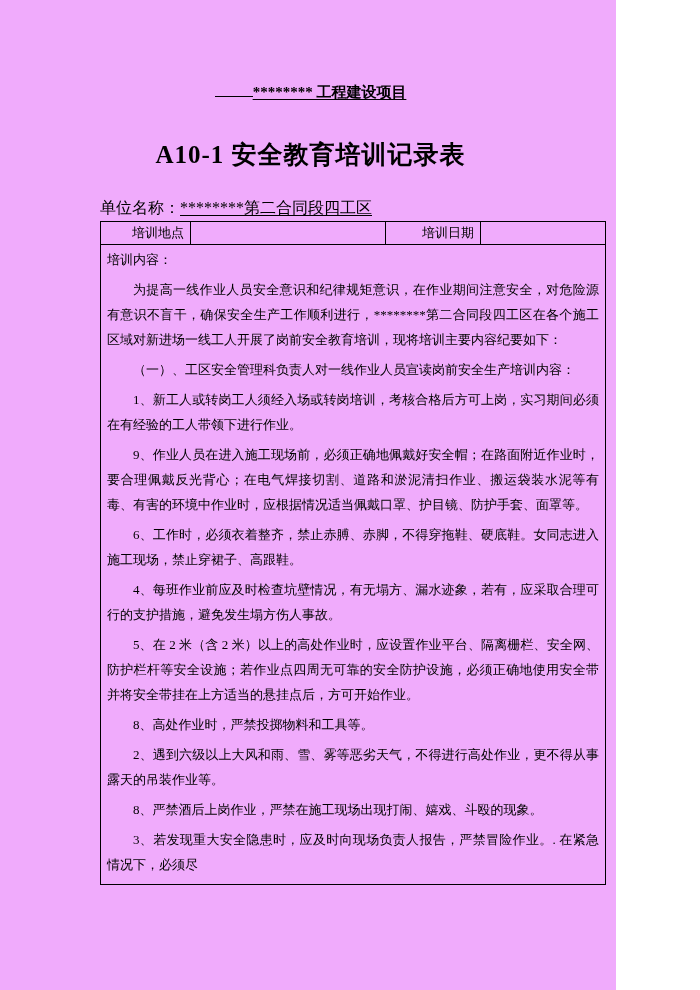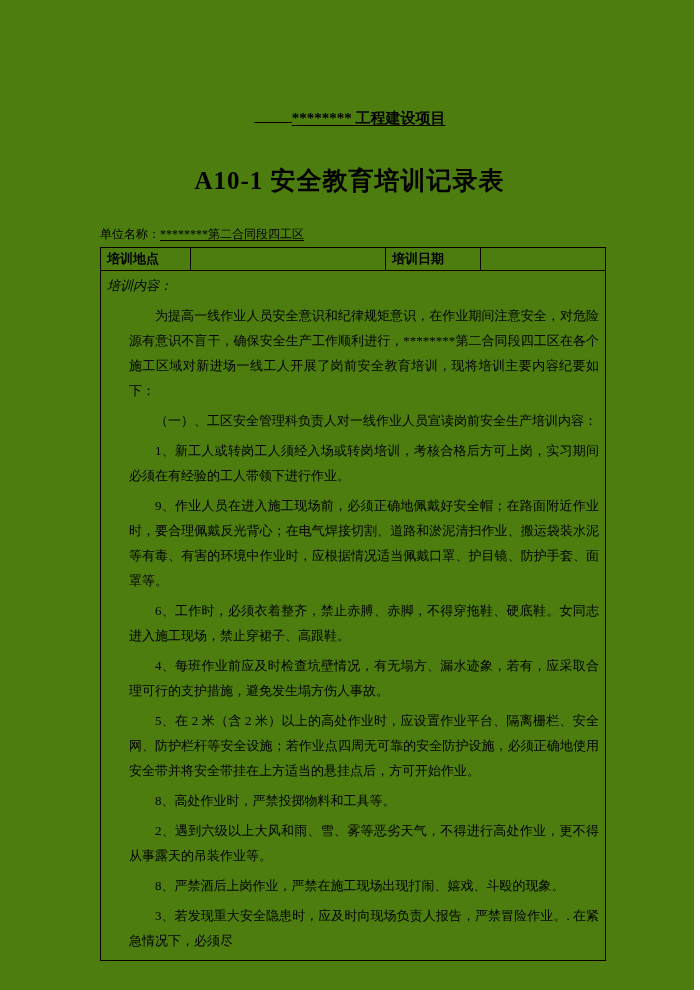--- a/index.html
+++ b/index.html
@@ -5,24 +5,24 @@
   * { box-sizing: border-box; }
   html, body {
     margin: 0;
     padding: 0;
     background: #ffffff;
     color: #000000;
     font-family: "Liberation Serif", "DejaVu Serif", serif;
   }
   .page {
     position: relative;
-    width: 694px;
+    width: 616px;
     height: 990px;
-    background: #4d7c0f;
-    padding: 108px 95px 0 100px;
+    background: #f0abfc;
+    padding: 82px 95px 0 100px;
     overflow: hidden;
   }
   .project-header {
     text-align: center;
     font-size: 15px;
     font-weight: bold;
     line-height: 17px;
     margin-bottom: 40px;
     white-space: nowrap;
   }
@@ -39,55 +39,55 @@
   }
   .doc-title {
     text-align: center;
     font-size: 25px;
     font-weight: bold;
     line-height: 28px;
     margin-bottom: 30px;
     letter-spacing: 1px;
   }
   .unit-line {
-    font-size: 12px;
+    font-size: 16px;
     line-height: 18px;
     margin-bottom: 4px;
   }
   .unit-line .u {
     text-decoration: underline;
     text-underline-offset: 2px;
   }
   table.form-table {
     width: 505px;
     border-collapse: collapse;
     table-layout: fixed;
   }
   table.form-table td {
     border: 1px solid #000;
     font-size: 13px;
     padding: 2px 6px;
     height: 23px;
     vertical-align: middle;
   }
-  td.label-cell { text-align: left; font-weight: bold; }
+  td.label-cell { text-align: right; }
   td.value-cell { }
   td.content-cell {
     vertical-align: top;
     padding: 4px 8px 14px 8px;
     height: auto;
   }
   .content-cell p {
     margin: 0 0 5px 0;
     line-height: 25px;
     font-size: 13px;
     text-align: justify;
   }
-  .content-cell p.no-indent { text-indent: 0; text-align: left; font-style: italic; }
-  .content-cell p.indent { text-indent: 2em; margin-left: 22px; }
+  .content-cell p.no-indent { text-indent: 0; text-align: left; }
+  .content-cell p.indent { text-indent: 2em; }
   .content-cell p.bold { font-weight: normal; }
 </style>
 </head>
 <body>
 
 <div class="page">
 
   <div class="project-header">
     <span class="lead-blank"></span><span class="hdr-text">******** 工程建设项目</span>
   </div>

